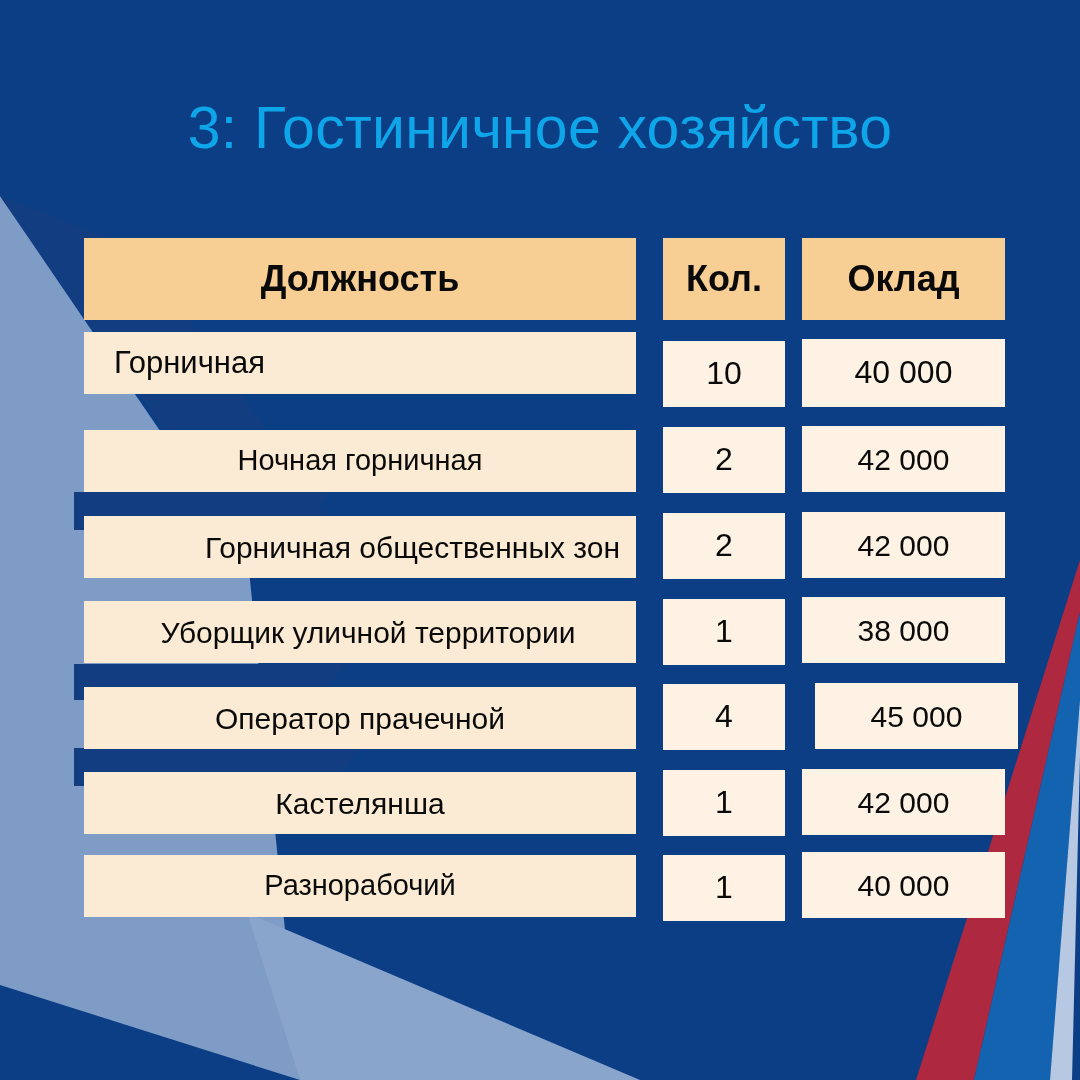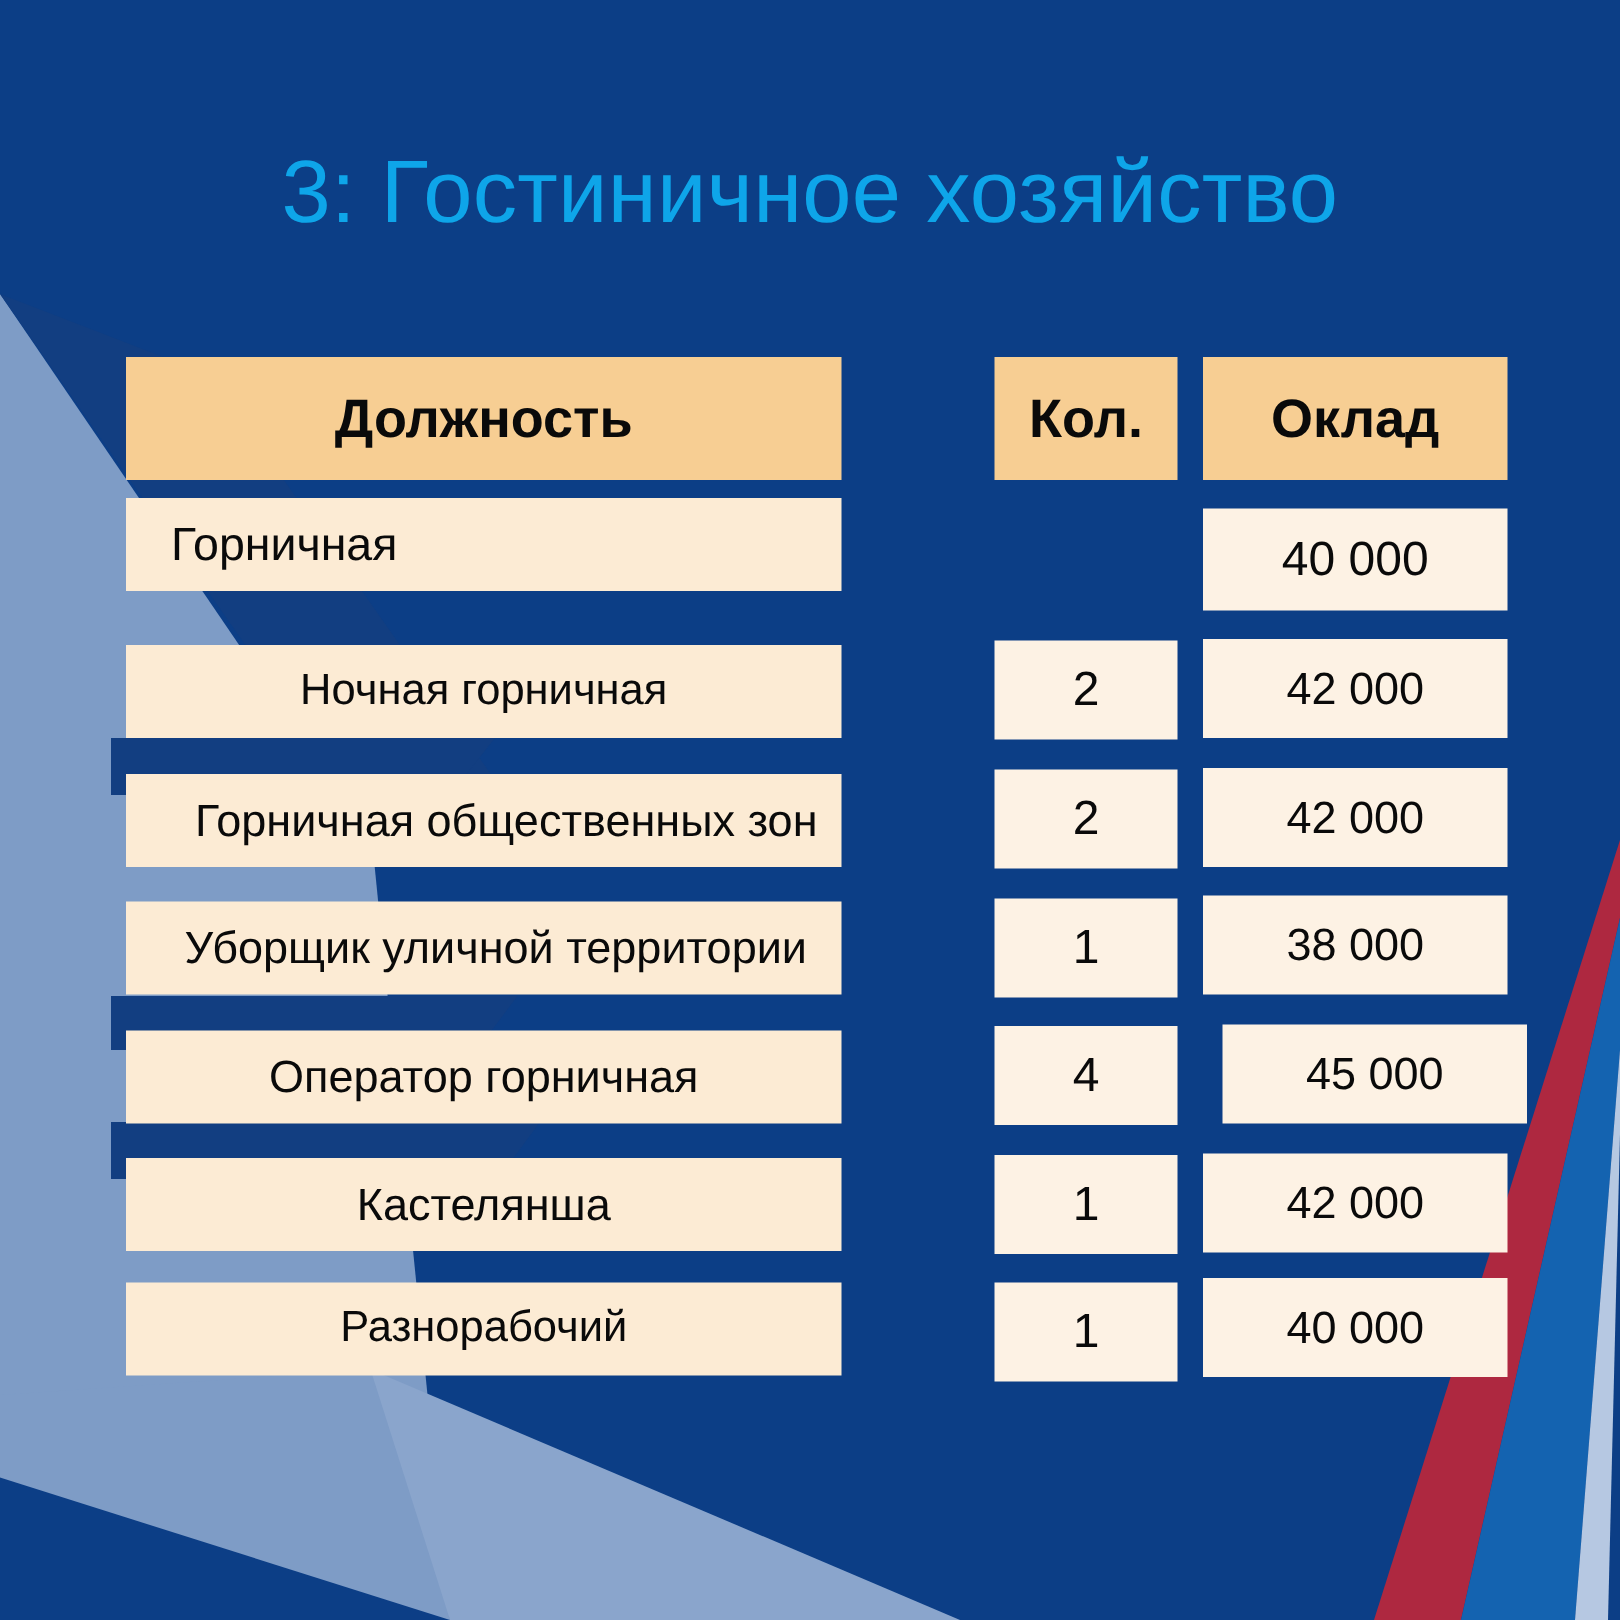--- a/index.html
+++ b/index.html
@@ -28,21 +28,21 @@
     font-size:30px;line-height:1.1;
   }
   .hdr{
     background:#F7CE93;
     font-weight:bold;
     font-size:36px;
     justify-content:center;
   }
   .body-cell{background:#FCEBD4;}
   .body-num{background:#FDF2E4;justify-content:center;}
-  .c-name{left:84px;width:477px;}
+  .c-name{left:84px;width:552px;}
   .c-qty{left:663px;width:122px;}
   .c-pay{left:802px;width:203px;}
   .al-left{justify-content:flex-start;padding-left:30px;}
   .al-center{justify-content:center;}
   .al-right{justify-content:flex-end;padding-right:16px;}
 </style>
 </head>
 <body>
 
 <div id="stage">
@@ -68,31 +68,32 @@
     <polygon fill="#0C3E86" points="1080,756 1080,1080 1072,1080"></polygon>
   </svg>
 
   <div id="title">3: Гостиничное хозяйство</div>
 
   <div id="table"></div>
 <div class="cell hdr c-name" style="top: 238px; height: 82px;">Должность</div>
     <div class="cell hdr c-qty" style="top: 238px; height: 82px;">Кол.</div>
     <div class="cell hdr c-pay" style="top: 238px; height: 82px;">Оклад</div>
     <div class="cell body-cell c-name al-left" style="top: 332px; height: 62px; font-size: 31px;">Горничная</div>
+    <div class="cell body-num c-qty" style="top: 341px; height: 66px; font-size: 32px;">10</div>
     <div class="cell body-num c-pay" style="top: 339px; height: 68px; font-size: 32px;">40 000</div>
     <div class="cell body-cell c-name al-center" style="top: 430px; height: 62px; font-size: 29px;">Ночная горничная</div>
     <div class="cell body-num c-qty" style="top: 427px; height: 66px; font-size: 32px;">2</div>
     <div class="cell body-num c-pay" style="top: 426px; height: 66px; font-size: 30px;">42 000</div>
     <div class="cell body-cell c-name al-right" style="top: 516px; height: 62px; font-size: 30px;">Горничная общественных зон</div>
     <div class="cell body-num c-qty" style="top: 513px; height: 66px; font-size: 32px;">2</div>
     <div class="cell body-num c-pay" style="top: 512px; height: 66px; font-size: 30px;">42 000</div>
     <div class="cell body-cell c-name al-center" style="top: 601px; height: 62px; font-size: 30px; padding-left: 16px;">Уборщик уличной территории</div>
     <div class="cell body-num c-qty" style="top: 599px; height: 66px; font-size: 32px;">1</div>
     <div class="cell body-num c-pay" style="top: 597px; height: 66px; font-size: 30px;">38 000</div>
-    <div class="cell body-cell c-name al-center" style="top: 687px; height: 62px; font-size: 30px;">Оператор горничная</div>
+    <div class="cell body-cell c-name al-center" style="top: 687px; height: 62px; font-size: 30px;">Оператор прачечной</div>
     <div class="cell body-num c-qty" style="top: 684px; height: 66px; font-size: 32px;">4</div>
     <div class="cell body-num c-pay" style="top: 683px; height: 66px; font-size: 30px; margin-left: 13px;">45 000</div>
     <div class="cell body-cell c-name al-center" style="top: 772px; height: 62px; font-size: 30px;">Кастелянша</div>
     <div class="cell body-num c-qty" style="top: 770px; height: 66px; font-size: 32px;">1</div>
     <div class="cell body-num c-pay" style="top: 769px; height: 66px; font-size: 30px;">42 000</div>
     <div class="cell body-cell c-name al-center" style="top: 855px; height: 62px; font-size: 29px;">Разнорабочий</div>
     <div class="cell body-num c-qty" style="top: 855px; height: 66px; font-size: 32px;">1</div>
     <div class="cell body-num c-pay" style="top: 852px; height: 66px; font-size: 30px;">40 000</div>
   </div>
 

